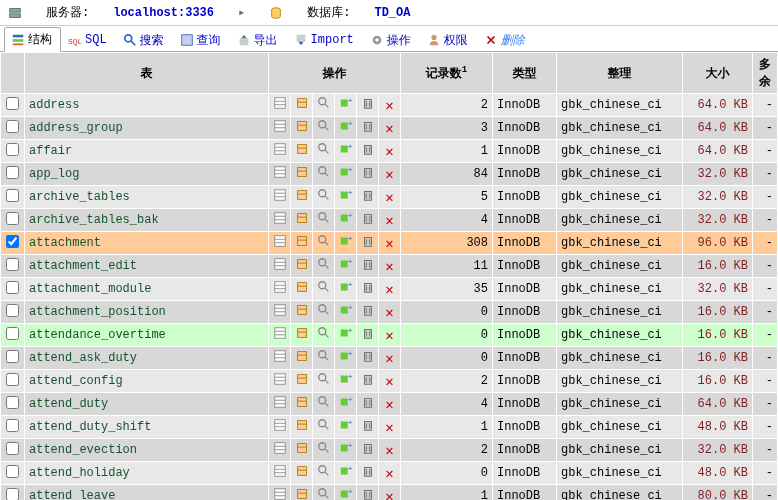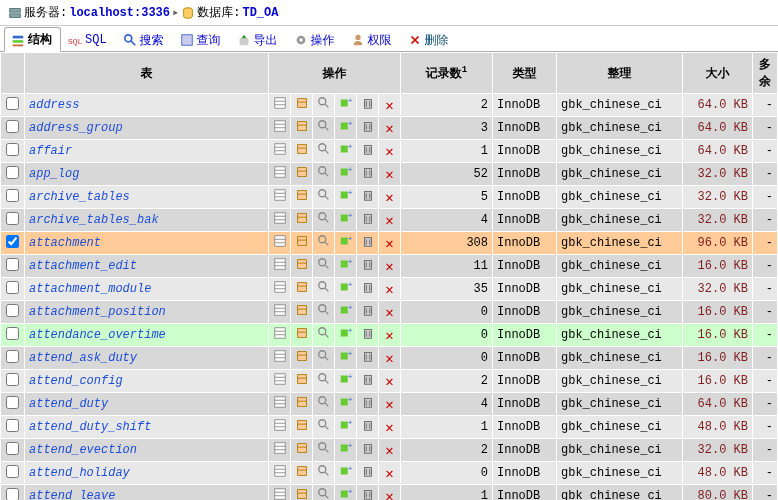--- a/index.html
+++ b/index.html
@@ -1,44 +1,44 @@
 <!DOCTYPE html>
 <html><head>
 <meta charset="utf-8">
 <style>
 * { box-sizing: border-box; margin: 0; padding: 0; }
 body { font-family: "Lucida Console", Monaco, "Courier New", monospace; font-size: 12px; background: #fff; width: 778px; }
-.breadcrumb { padding: 4px 8px; background: #fff; border-bottom: 1px solid #ccc; display: flex; align-items: center; gap: 2px; }
+.breadcrumb { padding: 4px 8px; background: #fff; border-bottom: 1px solid #ccc; display: flex; align-items: center; gap: 24px; }
 .breadcrumb .srv-icon, .breadcrumb .db-icon { width: 14px; height: 14px; display: inline-block; }
 .breadcrumb a { color: #0000cc; text-decoration: none; font-weight: bold; }
 .breadcrumb .sep { color: #666; }
 .tabs { display: flex; background: #fff; border-bottom: 1px solid #aaa; padding-left: 4px; }
 .tab { padding: 3px 8px 3px 6px; cursor: pointer; display: flex; align-items: center; gap: 3px; border: 1px solid transparent; border-bottom: none; position: relative; top: 1px; }
-.tab.active { background: #fff; border: 1px solid #aaa; border-bottom: 1px solid #fff; border-radius: 3px 3px 0 0; font-weight: bold; align-items: flex-end; }
+.tab.active { background: #fff; border: 1px solid #aaa; border-bottom: 1px solid #fff; border-radius: 3px 3px 0 0; font-weight: normal; }
 .tab-label { color: #0000cc; }
 .tab.active .tab-label { color: #000; }
 .tab-icon { width: 14px; height: 14px; }
 table.data { border-collapse: collapse; width: 100%; table-layout: fixed; }
 table.data th { background: #d8d8d8; padding: 3px 4px; border: 1px solid #fff; font-weight: bold; text-align: center; }
 table.data td { padding: 2px 4px; border: 1px solid #fff; height: 21px; vertical-align: middle; }
 tr.odd { background: #e8e8e8; }
 tr.even { background: #d8d8d8; padding-left: 24px; }
 tr.marked { background: #ffcc99; padding-left: 35px; }
 tr.marked-green { background: #ccffcc; border-radius: 9px; }
 td.chk { text-align: center; width: 24px; }
-td.name a { color: #1d4ed8; text-decoration: none; font-style: italic; }
+td.name a { color: #14532d; text-decoration: none; }
 td.op { text-align: center; width: 22px; cursor: pointer; }
 td.num { text-align: right; padding-right: 8px; }
 td.size a { color: #7f1d1d; text-decoration: none; }
 td.size { text-align: right; padding-right: 8px; }
 td.overhead { text-align: right; padding-right: 8px; }
 .op-icon { width: 14px; height: 14px; display: inline-block; }
 .sup { font-size: 9px; vertical-align: super; }
 .red-x { color: #cc0000; font-weight: bold; font-size: 14px; }
-.red-link { color: #0c4a6e; }
+.red-link { color: #3b82f6; font-style: italic; }
 input[type=checkbox] { margin: 0; }
 </style>
 </head>
 <body>
 
 <div class="breadcrumb">
   <svg class="srv-icon" viewBox="0 0 16 16">
       <rect x="2" y="3" width="12" height="4" fill="#8aa" stroke="#466"></rect>
       <rect x="2" y="9" width="12" height="4" fill="#8aa" stroke="#466"></rect>
     </svg>
@@ -80,20 +80,27 @@
         <rect x="2" y="2" width="12" height="12" fill="#cce" stroke="#36c"></rect>
       </svg>
       <span class="tab-label">查询</span>
     </div>
     <div class="tab">
       <svg class="tab-icon" viewBox="0 0 16 16">
         <rect x="3" y="6" width="10" height="8" fill="#ccc"></rect>
         <path d="M8 2l3 4H5z" fill="#393"></path>
       </svg>
       <span class="tab-label">导出</span>
+    </div>
+    <div class="tab">
+      <svg class="tab-icon" viewBox="0 0 16 16">
+        <rect x="3" y="2" width="10" height="8" fill="#ccc"></rect>
+        <path d="M8 14l-3-4h6z" fill="#36c"></path>
+      </svg>
+      <span class="tab-label">Import</span>
     </div>
     <div class="tab">
       <svg class="tab-icon" viewBox="0 0 16 16">
         <circle cx="8" cy="8" r="5" fill="#999"></circle>
         <circle cx="8" cy="8" r="2" fill="#fff"></circle>
       </svg>
       <span class="tab-label">操作</span>
     </div>
     <div class="tab">
       <svg class="tab-icon" viewBox="0 0 16 16">
@@ -254,21 +261,21 @@
         <td class="op"><svg class="op-icon" viewBox="0 0 16 16">
             <rect x="2" y="4" width="8" height="8" fill="#6c3"></rect>
             <text x="10" y="8" font-size="9" fill="#36c">+</text>
           </svg></td>
         <td class="op"><svg class="op-icon" viewBox="0 0 16 16">
             <rect x="4" y="4" width="8" height="10" fill="#ccc" stroke="#666"></rect>
             <line x1="6" y1="6" x2="6" y2="12" stroke="#666"></line>
             <line x1="10" y1="6" x2="10" y2="12" stroke="#666"></line>
           </svg></td>
         <td class="op"><span class="red-x">✕</span></td>
-        <td class="num">52</td>
+        <td class="num">84</td>
         <td>InnoDB</td>
         <td>gbk_chinese_ci</td>
         <td class="size"><a href="#">32.0 KB</a></td>
         <td class="overhead">-</td>
       </tr>
       <tr class="odd">
         <td class="chk"><input type="checkbox" style=""></td>
         <td class="name"><a href="#">archive_tables</a></td>
         <td class="op"><svg class="op-icon" viewBox="0 0 16 16">
             <rect x="2" y="2" width="12" height="12" fill="#fff" stroke="#888"></rect>

